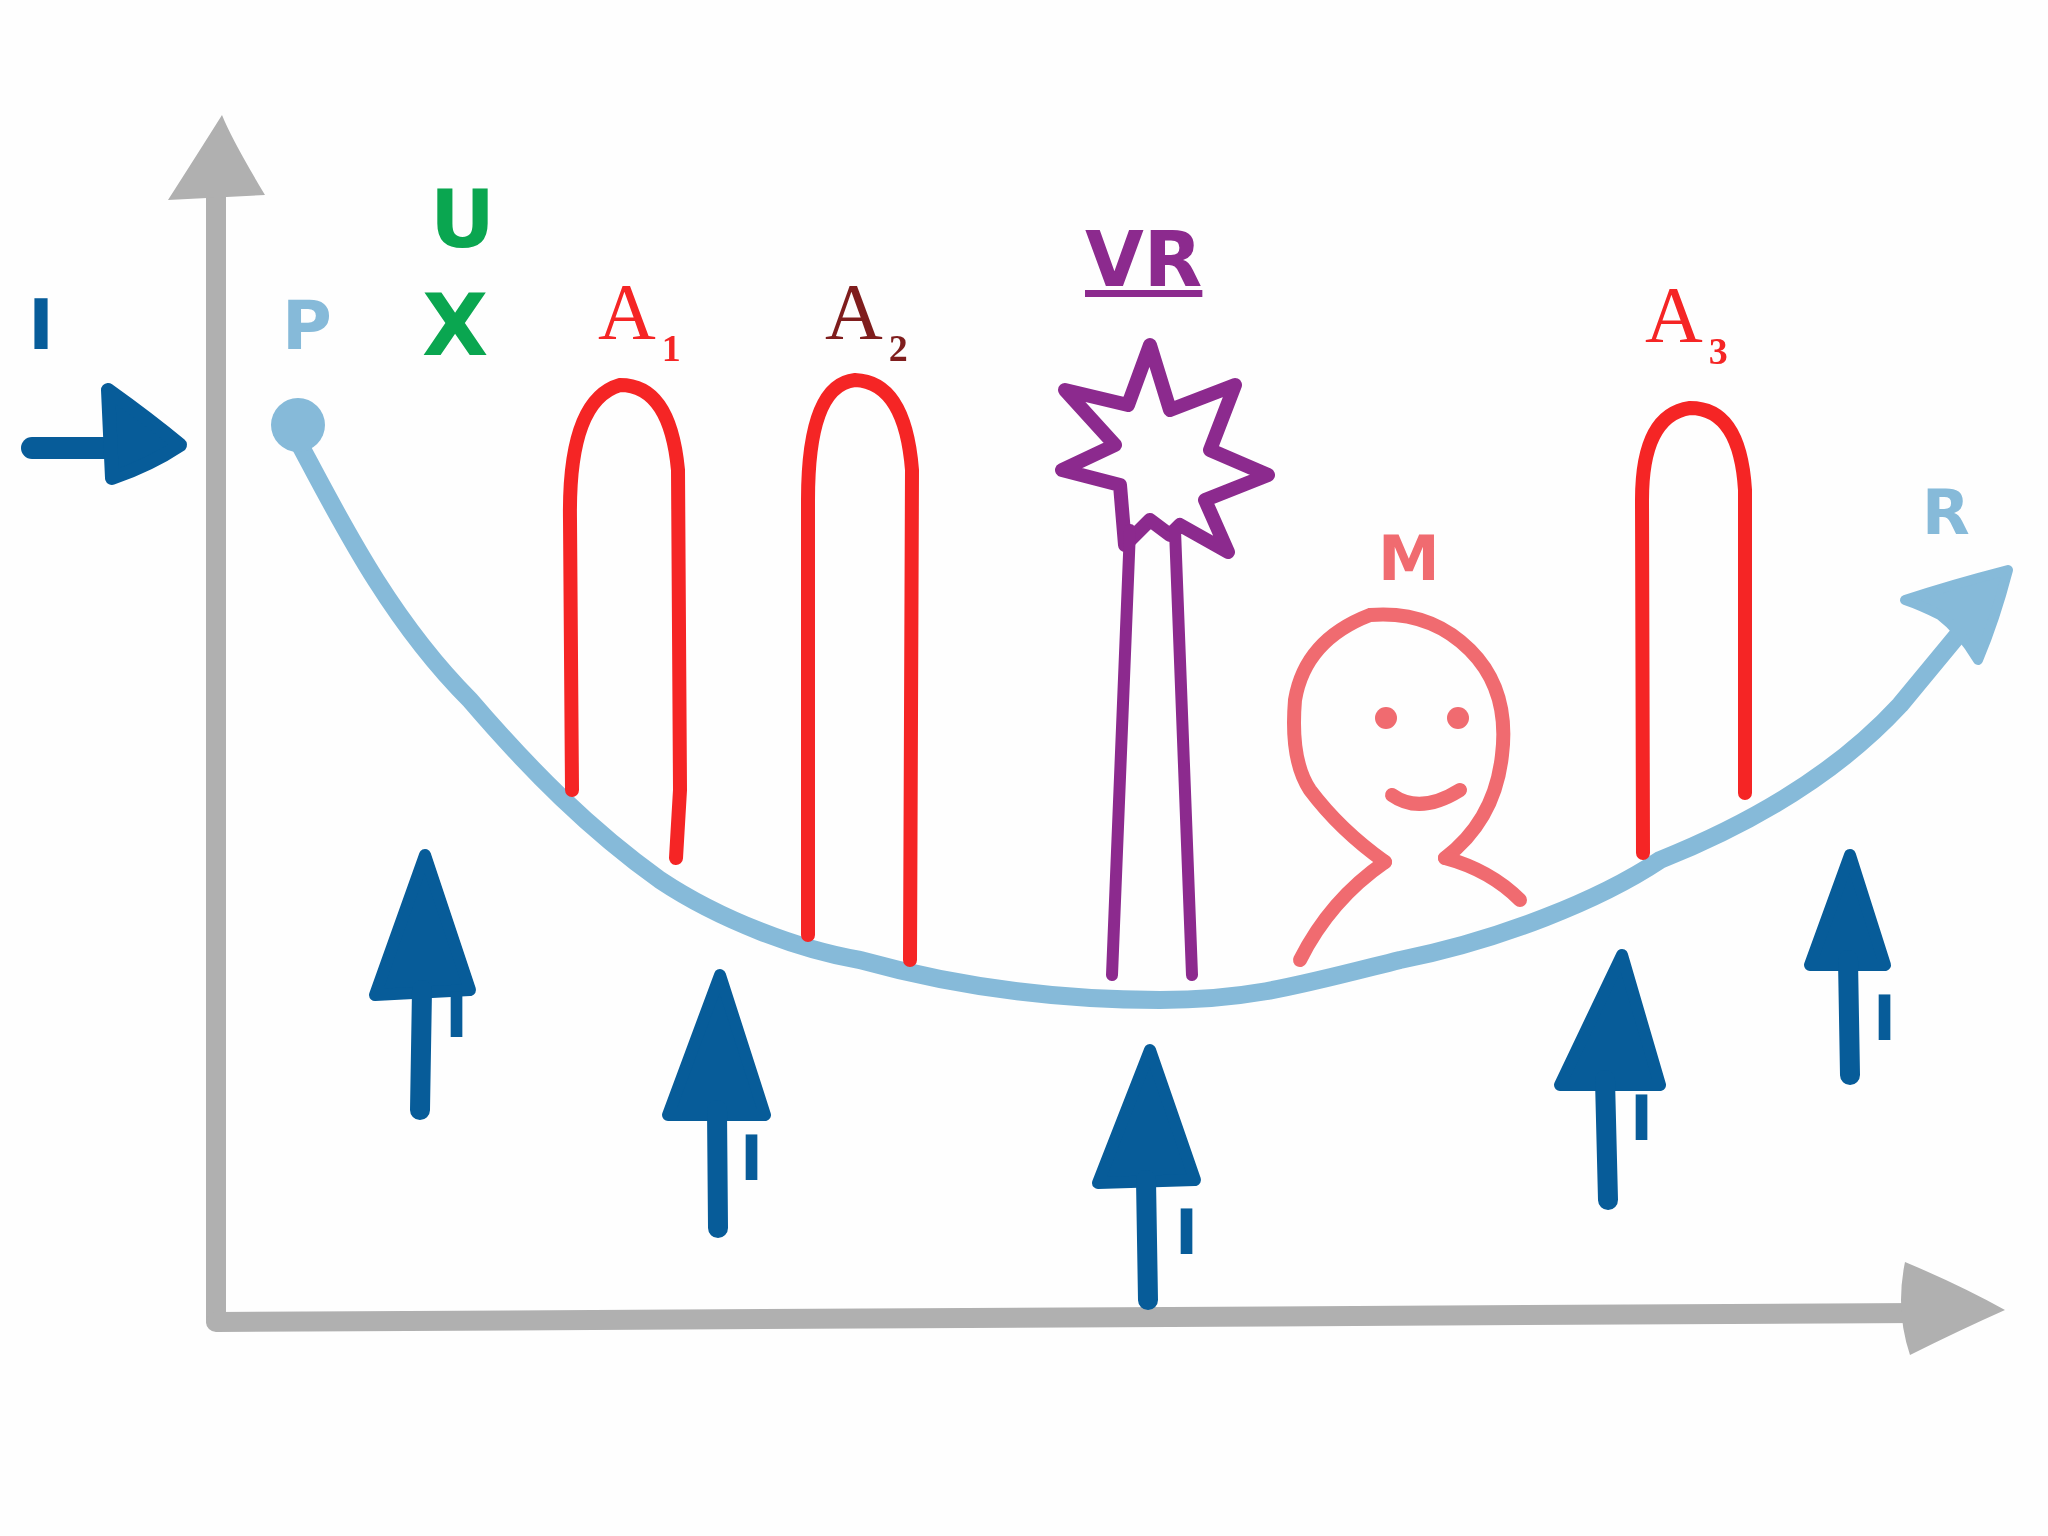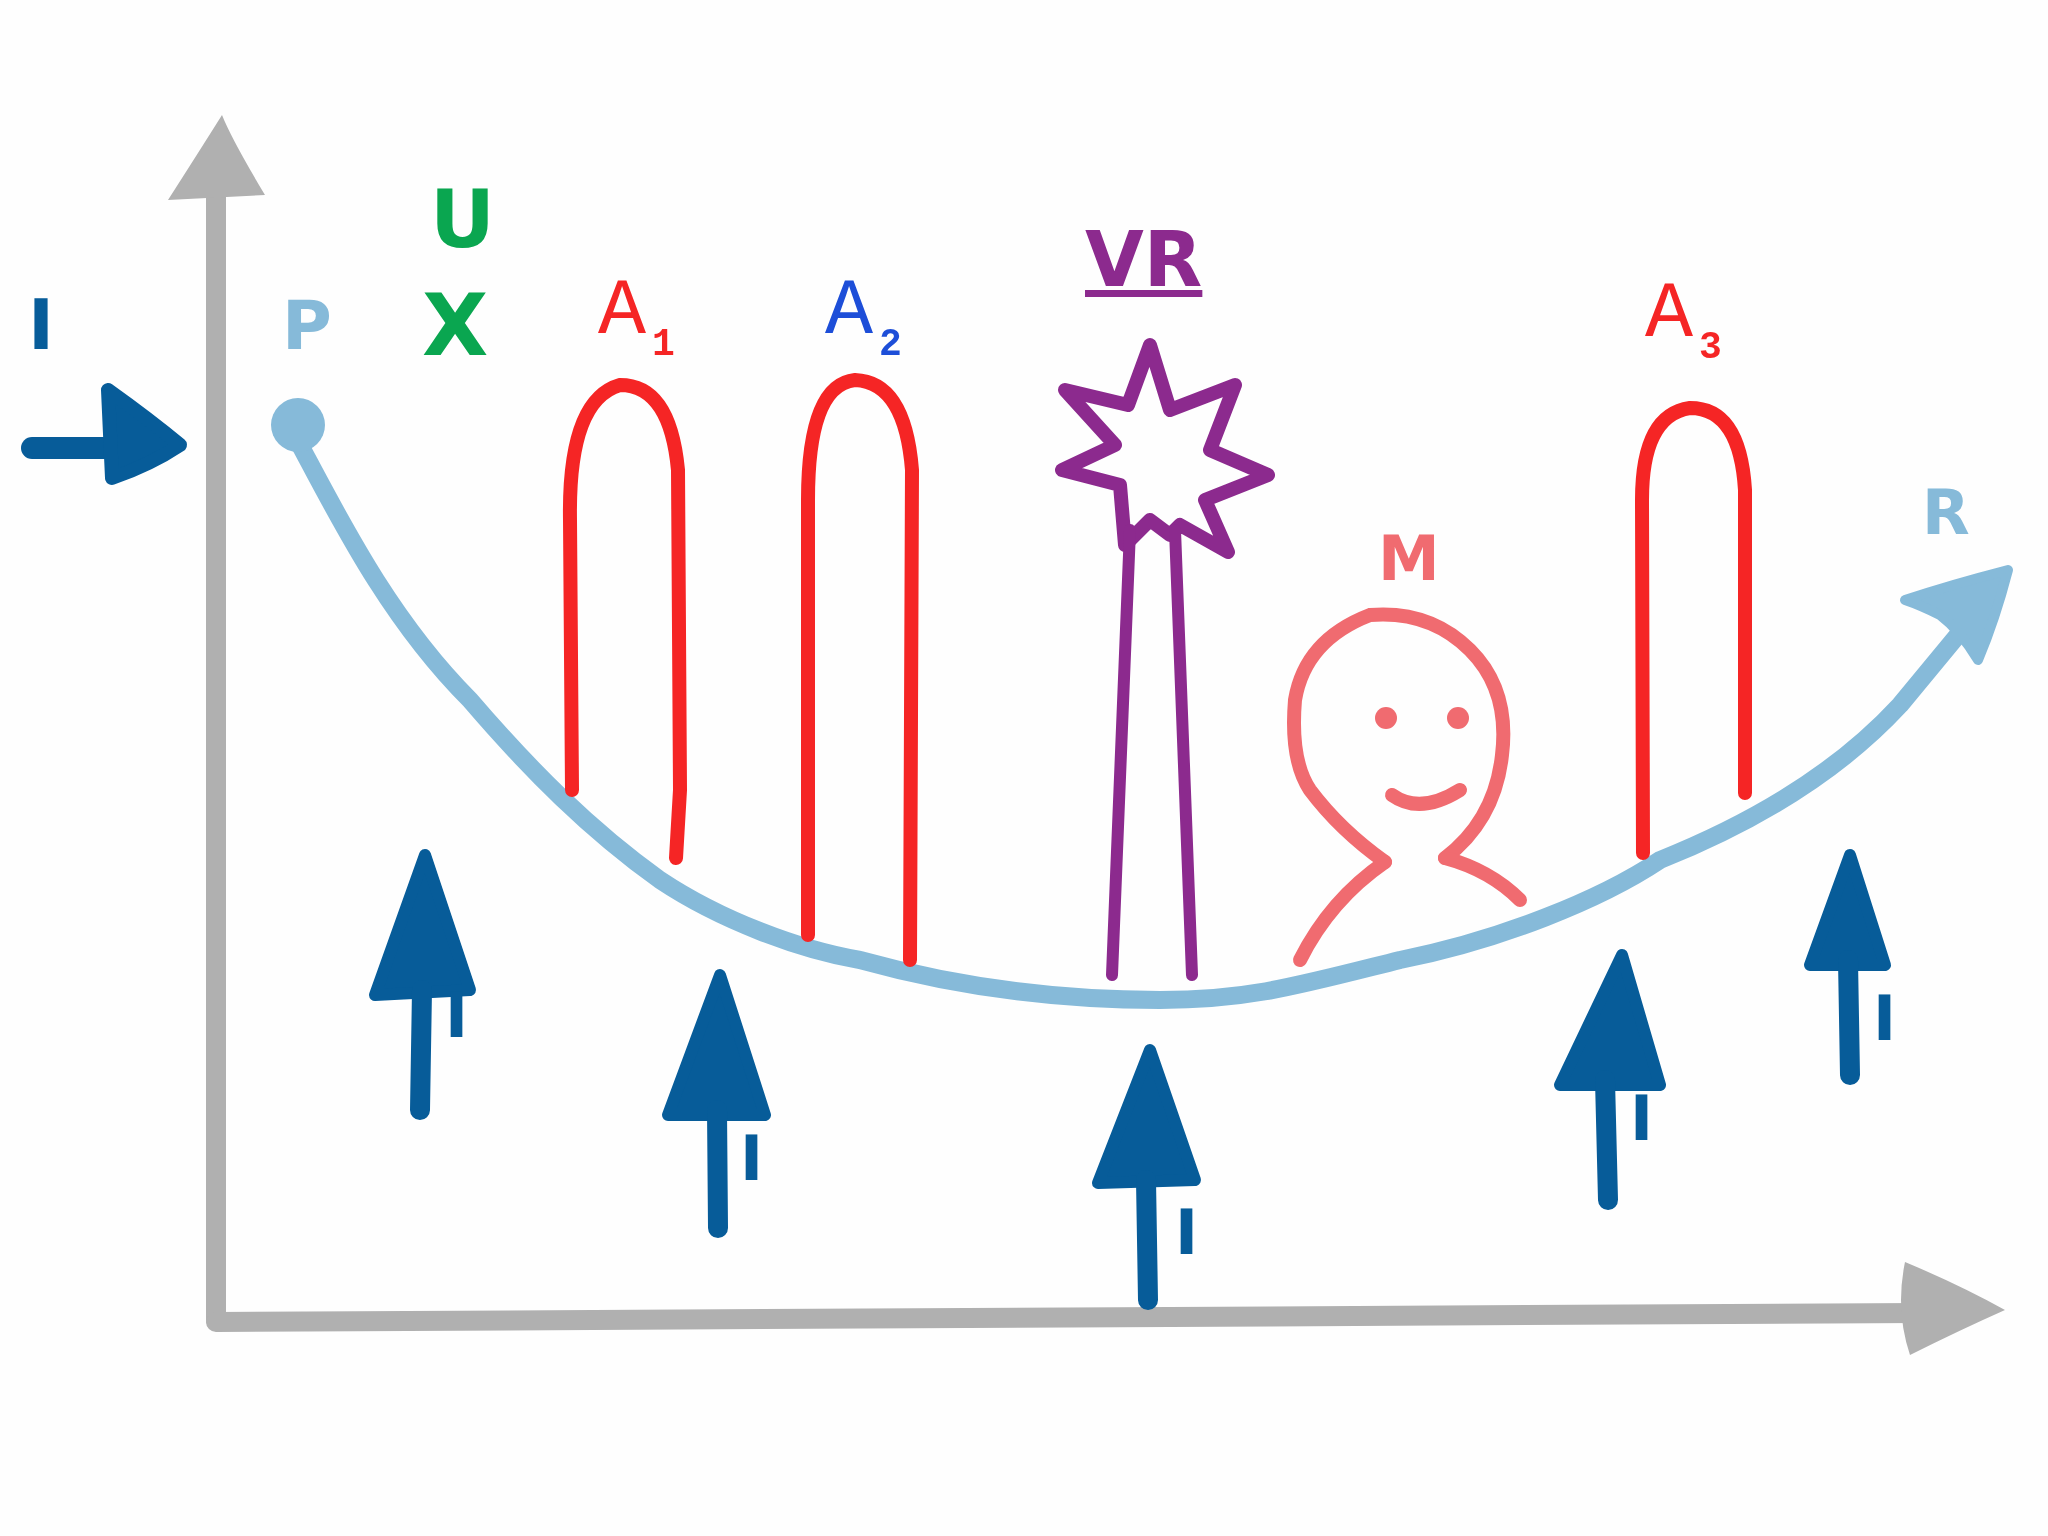--- a/index.html
+++ b/index.html
@@ -1,19 +1,19 @@
 <!DOCTYPE html>
 <html><head>
 <meta charset="utf-8">
 <style>
   html,body{margin:0;padding:0;background:#ffffff;}
   #canvas{position:relative;width:2048px;height:1536px;overflow:hidden;background:#fefefe;}
   svg{position:absolute;left:0;top:0;}
   .lbl{position:absolute;font-family:"DejaVu Sans",sans-serif;font-weight:bold;line-height:1;white-space:nowrap;}
-  .lbl-serif{position:absolute;font-family:Liberation Mono, monospace;line-height:1;white-space:nowrap;}
+  .lbl-serif{position:absolute;font-family:Liberation Serif, serif;line-height:1;white-space:nowrap;}
   .sub{font-size:38px;position:relative;top:22px;margin-left:6px;font-weight:bold;}
 </style>
 </head>
 <body>
 
 <div id="canvas">
   <svg width="2048" height="1536" viewBox="0 0 2048 1536">
 
     <g stroke="#b0b0b0" stroke-width="20" stroke-linecap="round" fill="none">
       <line x1="216" y1="190" x2="216" y2="1320"></line>
@@ -75,21 +75,21 @@
   </svg>
 
   <div class="lbl" style="left:28px;top:290px;font-size:70px;color:#075c99;">I</div>
   <div class="lbl" style="left:282px;top:292px;font-size:68px;color:#86bad9;">P</div>
   <div class="lbl" style="left:430px;top:180px;font-size:80px;color:#0aa650;">U</div>
   <div class="lbl" style="left:422px;top:282px;font-size:86px;color:#0aa650;">X</div>
 
   <div class="lbl-serif" style="left:598px;top:272px;font-size:80px;color:#f52525;">
     <span>A</span><span class="sub">1</span>
   </div>
-  <div class="lbl-serif" style="left:825px;top:272px;font-size:80px;color:#1d4ed8;">
+  <div class="lbl-serif" style="left:825px;top:272px;font-size:80px;color:#7f1d1d;">
     <span>A</span><span class="sub">2</span>
   </div>
   <div class="lbl-serif" style="left:1645px;top:268px;font-size:80px;color:#f52525;margin-top:7px;">
     <span>A</span><span class="sub">3</span>
   </div>
 
   <div class="lbl" style="left:1085px;top:222px;font-size:76px;color:#8c2a8e;text-decoration:underline;">VR</div>
   <div class="lbl" style="left:1378px;top:528px;font-size:62px;color:#f06b70;">M</div>
   <div class="lbl" style="left:1922px;top:482px;font-size:62px;color:#86bad9;">R</div>
 

